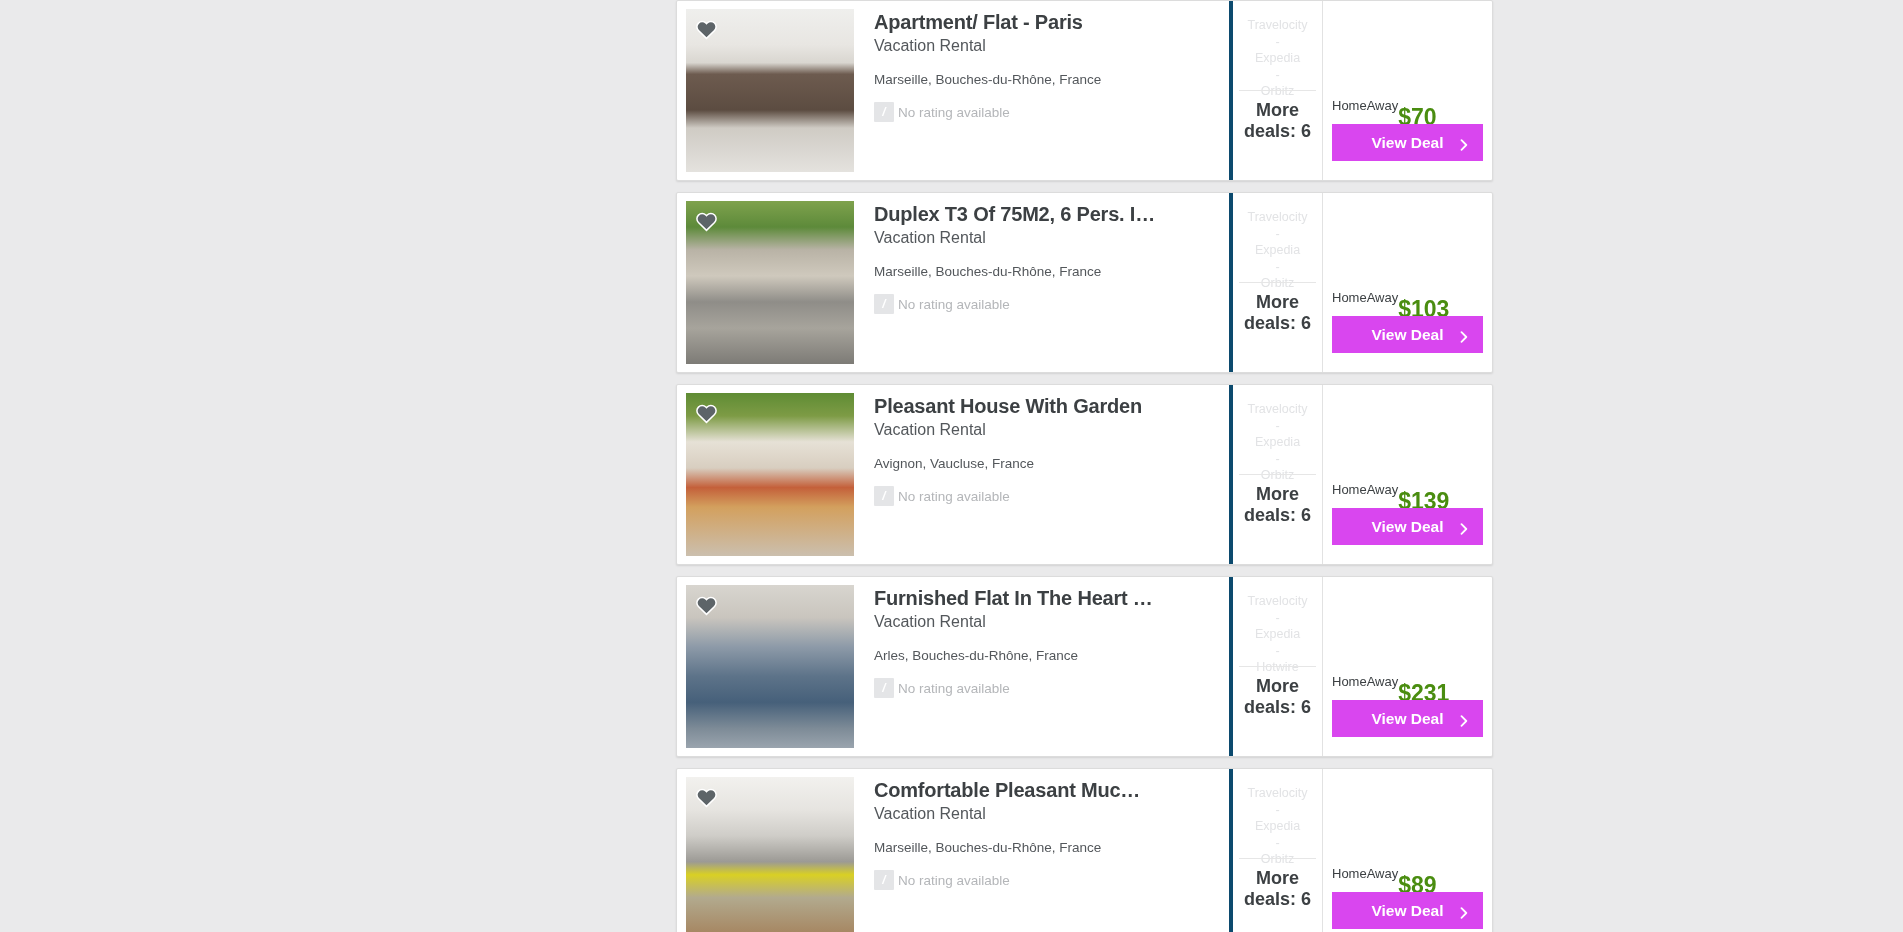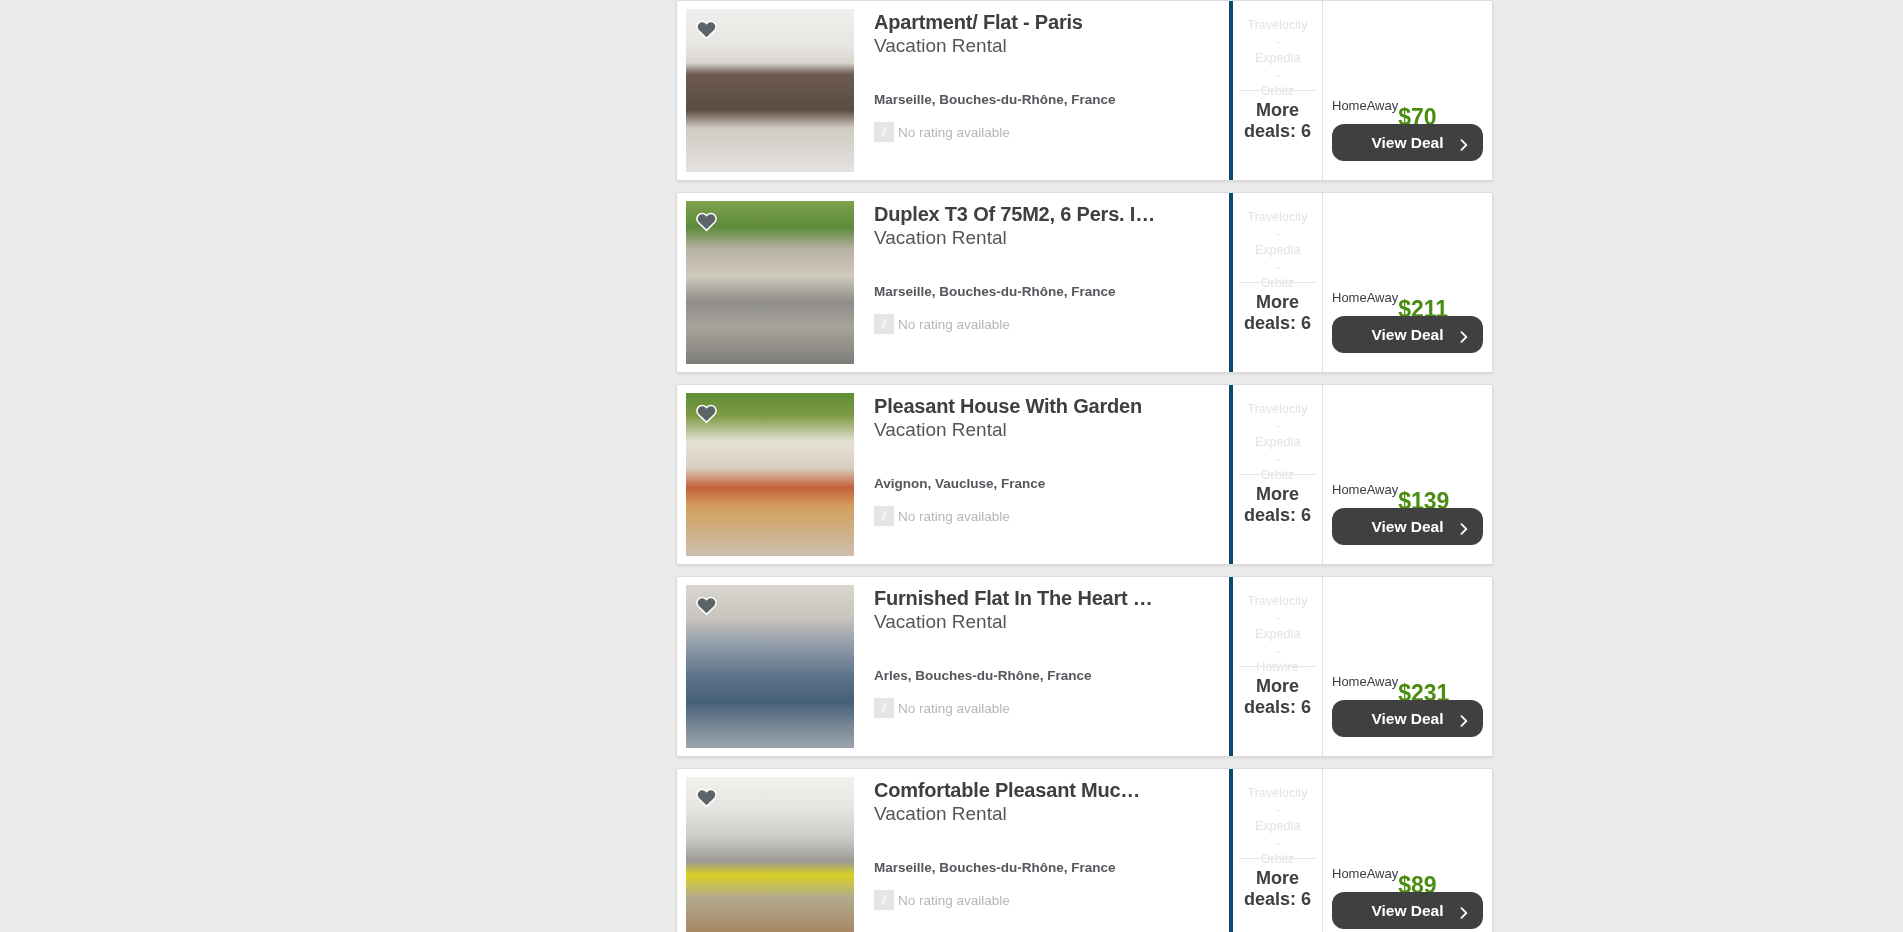--- a/index.html
+++ b/index.html
@@ -71,31 +71,30 @@
     color: #3c4043;
     line-height: 24px;
     letter-spacing: -0.2px;
     white-space: nowrap;
     overflow: hidden;
     text-overflow: ellipsis;
     max-width: 295px;
     cursor: pointer;
   }
   .subtitle {
-    font-size: 19px;
+    font-size: 16px;
     color: #53575b;
     margin-top: 3px;
     line-height: 18px;
   }
   .location {
     font-size: 13.5px;
     color: #53575b;
-    margin-top: 36px;
+    margin-top: 16px;
     line-height: 18px;
-    font-weight: bold;
   }
 
   .rating-row {
     display: flex;
     align-items: center;
     margin-top: 13px;
   }
   .rating-badge {
     width: 20px;
     height: 20px;
@@ -181,23 +180,23 @@
     color: #4a8d10;
     line-height: 28px;
     margin-top: 23px;
   }
   .view-deal-btn {
     position: absolute;
     left: 9px;
     right: 9px;
     bottom: 19px;
     height: 37px;
-    background: #404040;
+    background: #d946ef;
     border: none;
-    border-radius: 12px;
+    border-radius: 0;
     color: #ffffff;
     font-family: "Liberation Sans", sans-serif;
     font-size: 15.5px;
     font-weight: bold;
     display: flex;
     align-items: center;
     justify-content: center;
     cursor: pointer;
   }
   .view-deal-label { pointer-events: none; }
@@ -288,21 +287,21 @@
           <div class="provider-name">Orbitz</div>
           <div class="provider-price">-</div>
         </div>
         <div class="more-deals-wrap">
           <div class="more-deals-rule"></div>
           <div class="more-deals">More deals: 6</div>
         </div>
       </div>
       <div class="deal">
         <div class="deal-provider">HomeAway</div>
-        <div class="deal-price">$211</div>
+        <div class="deal-price">$103</div>
         <button class="view-deal-btn">
           <span class="view-deal-label">View Deal</span>
           <span class="chevron-right-icon"><svg viewBox="0 0 12 12" width="12" height="12">
               <path d="M3.5 1.2 8.3 6l-4.8 4.8" fill="none" stroke="#ffffff" stroke-width="1.8" stroke-linecap="round" stroke-linejoin="round"></path>
             </svg></span>
         </button>
       </div>
     </div>
     <div class="result-card">
       <div class="thumb-wrap">

